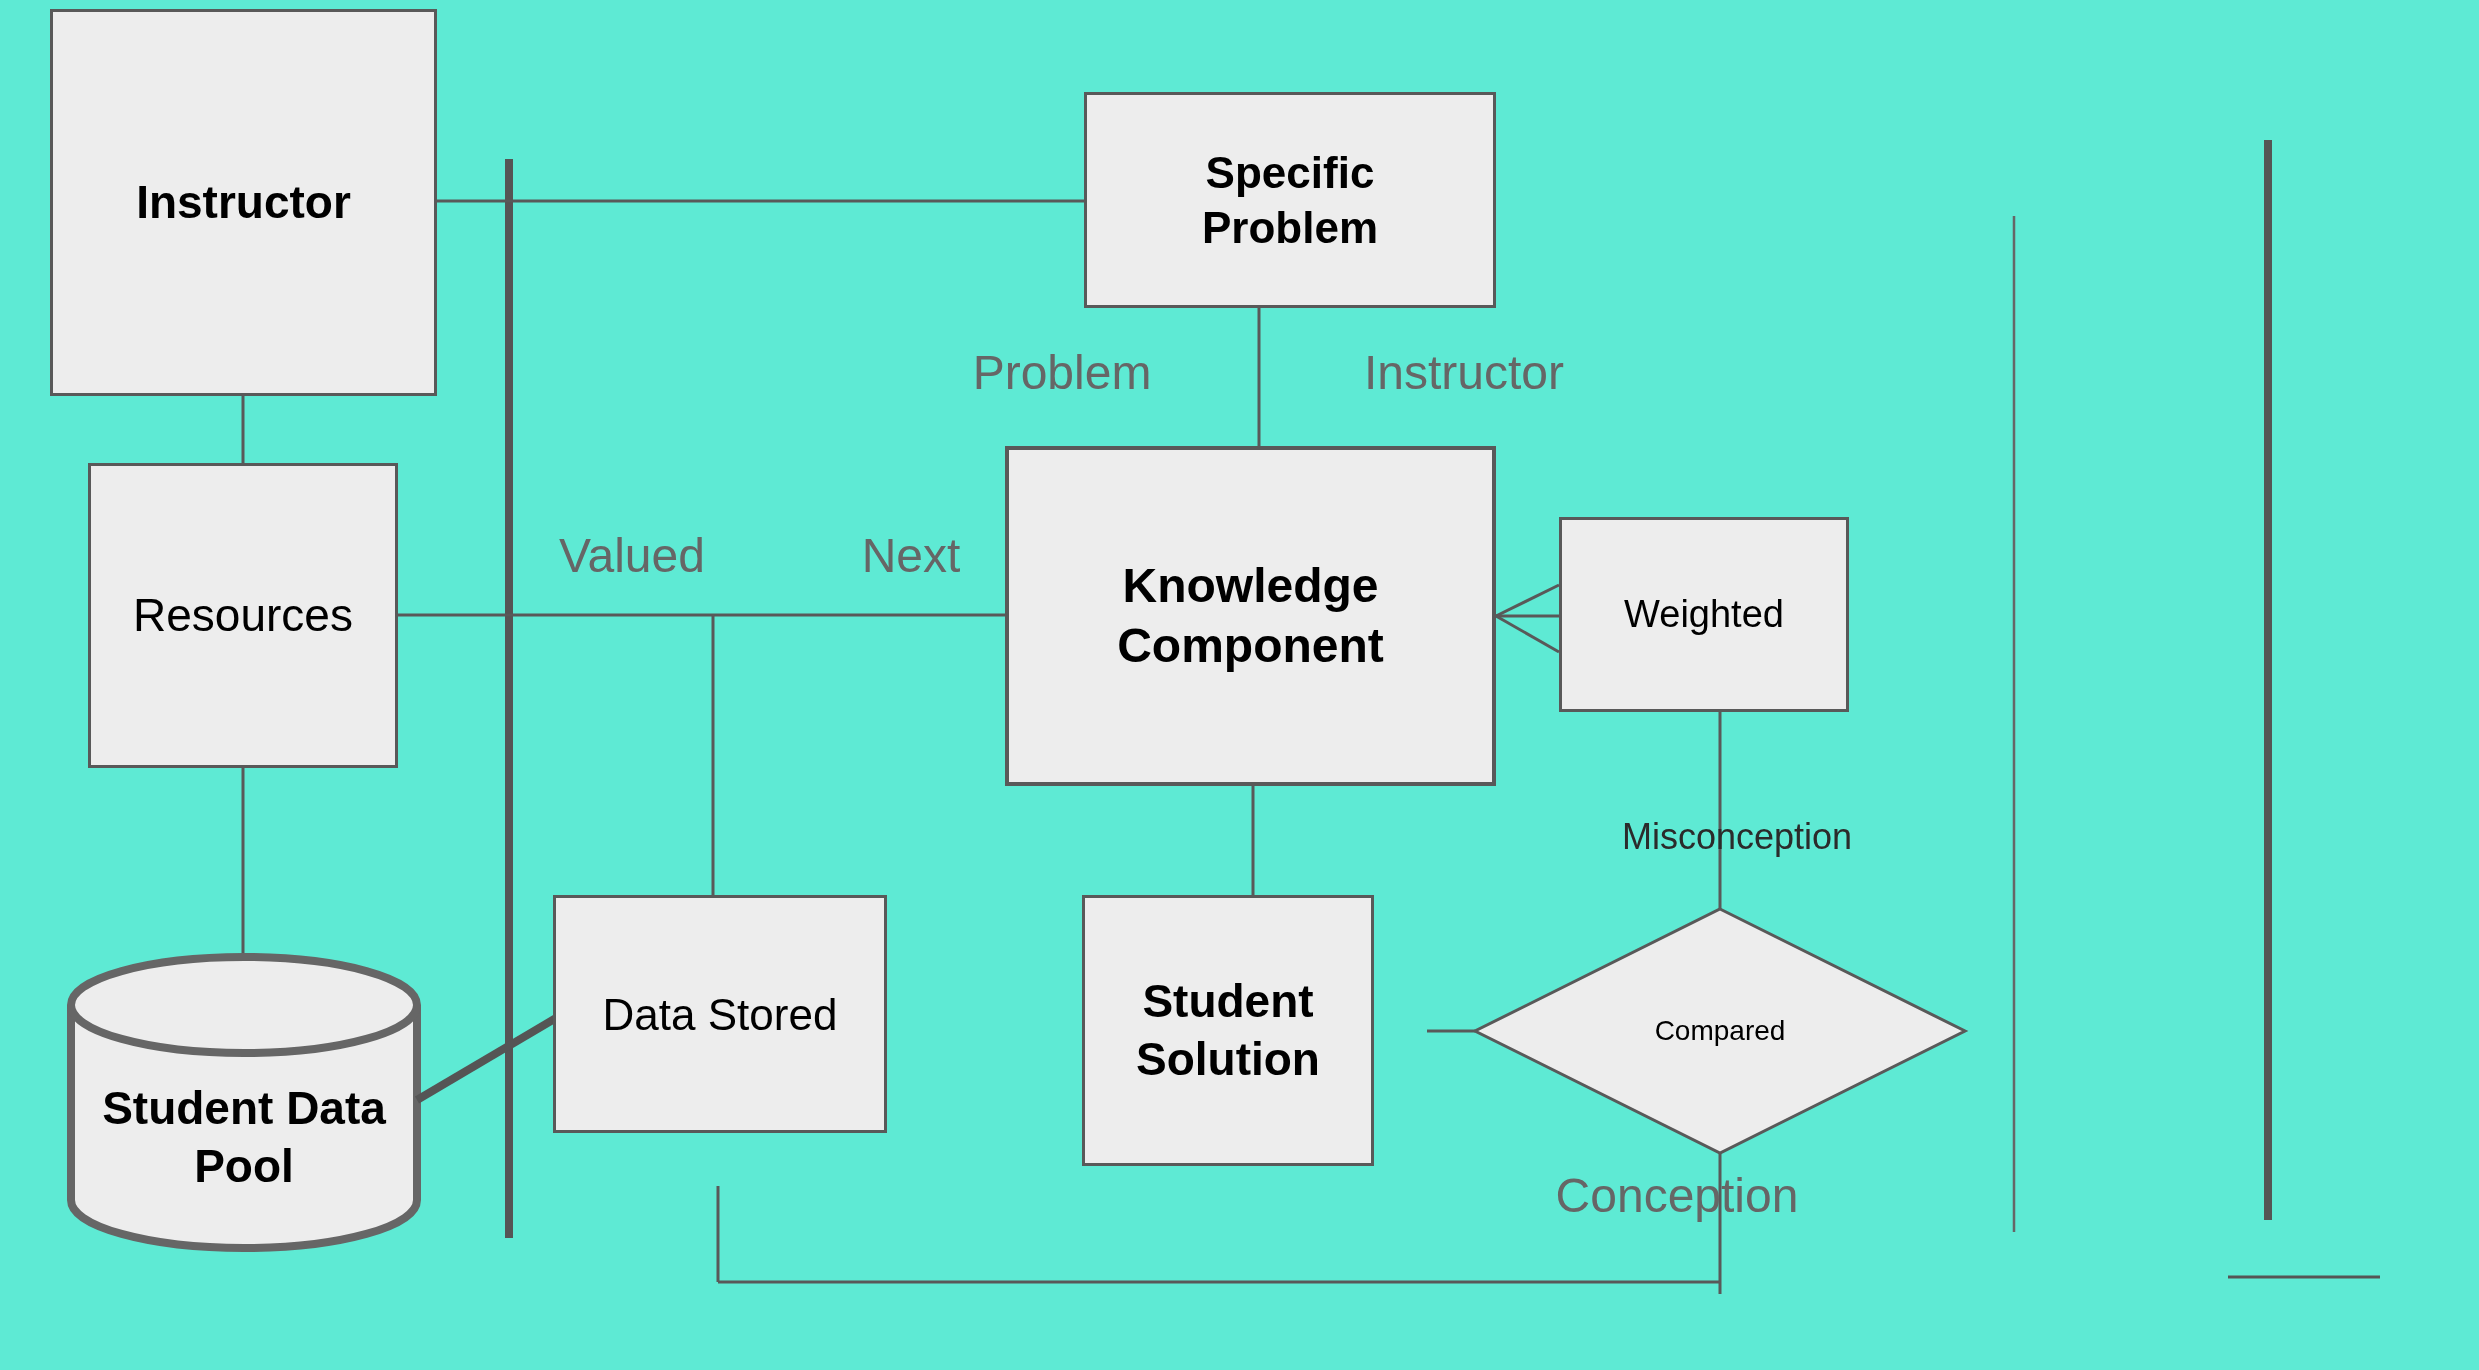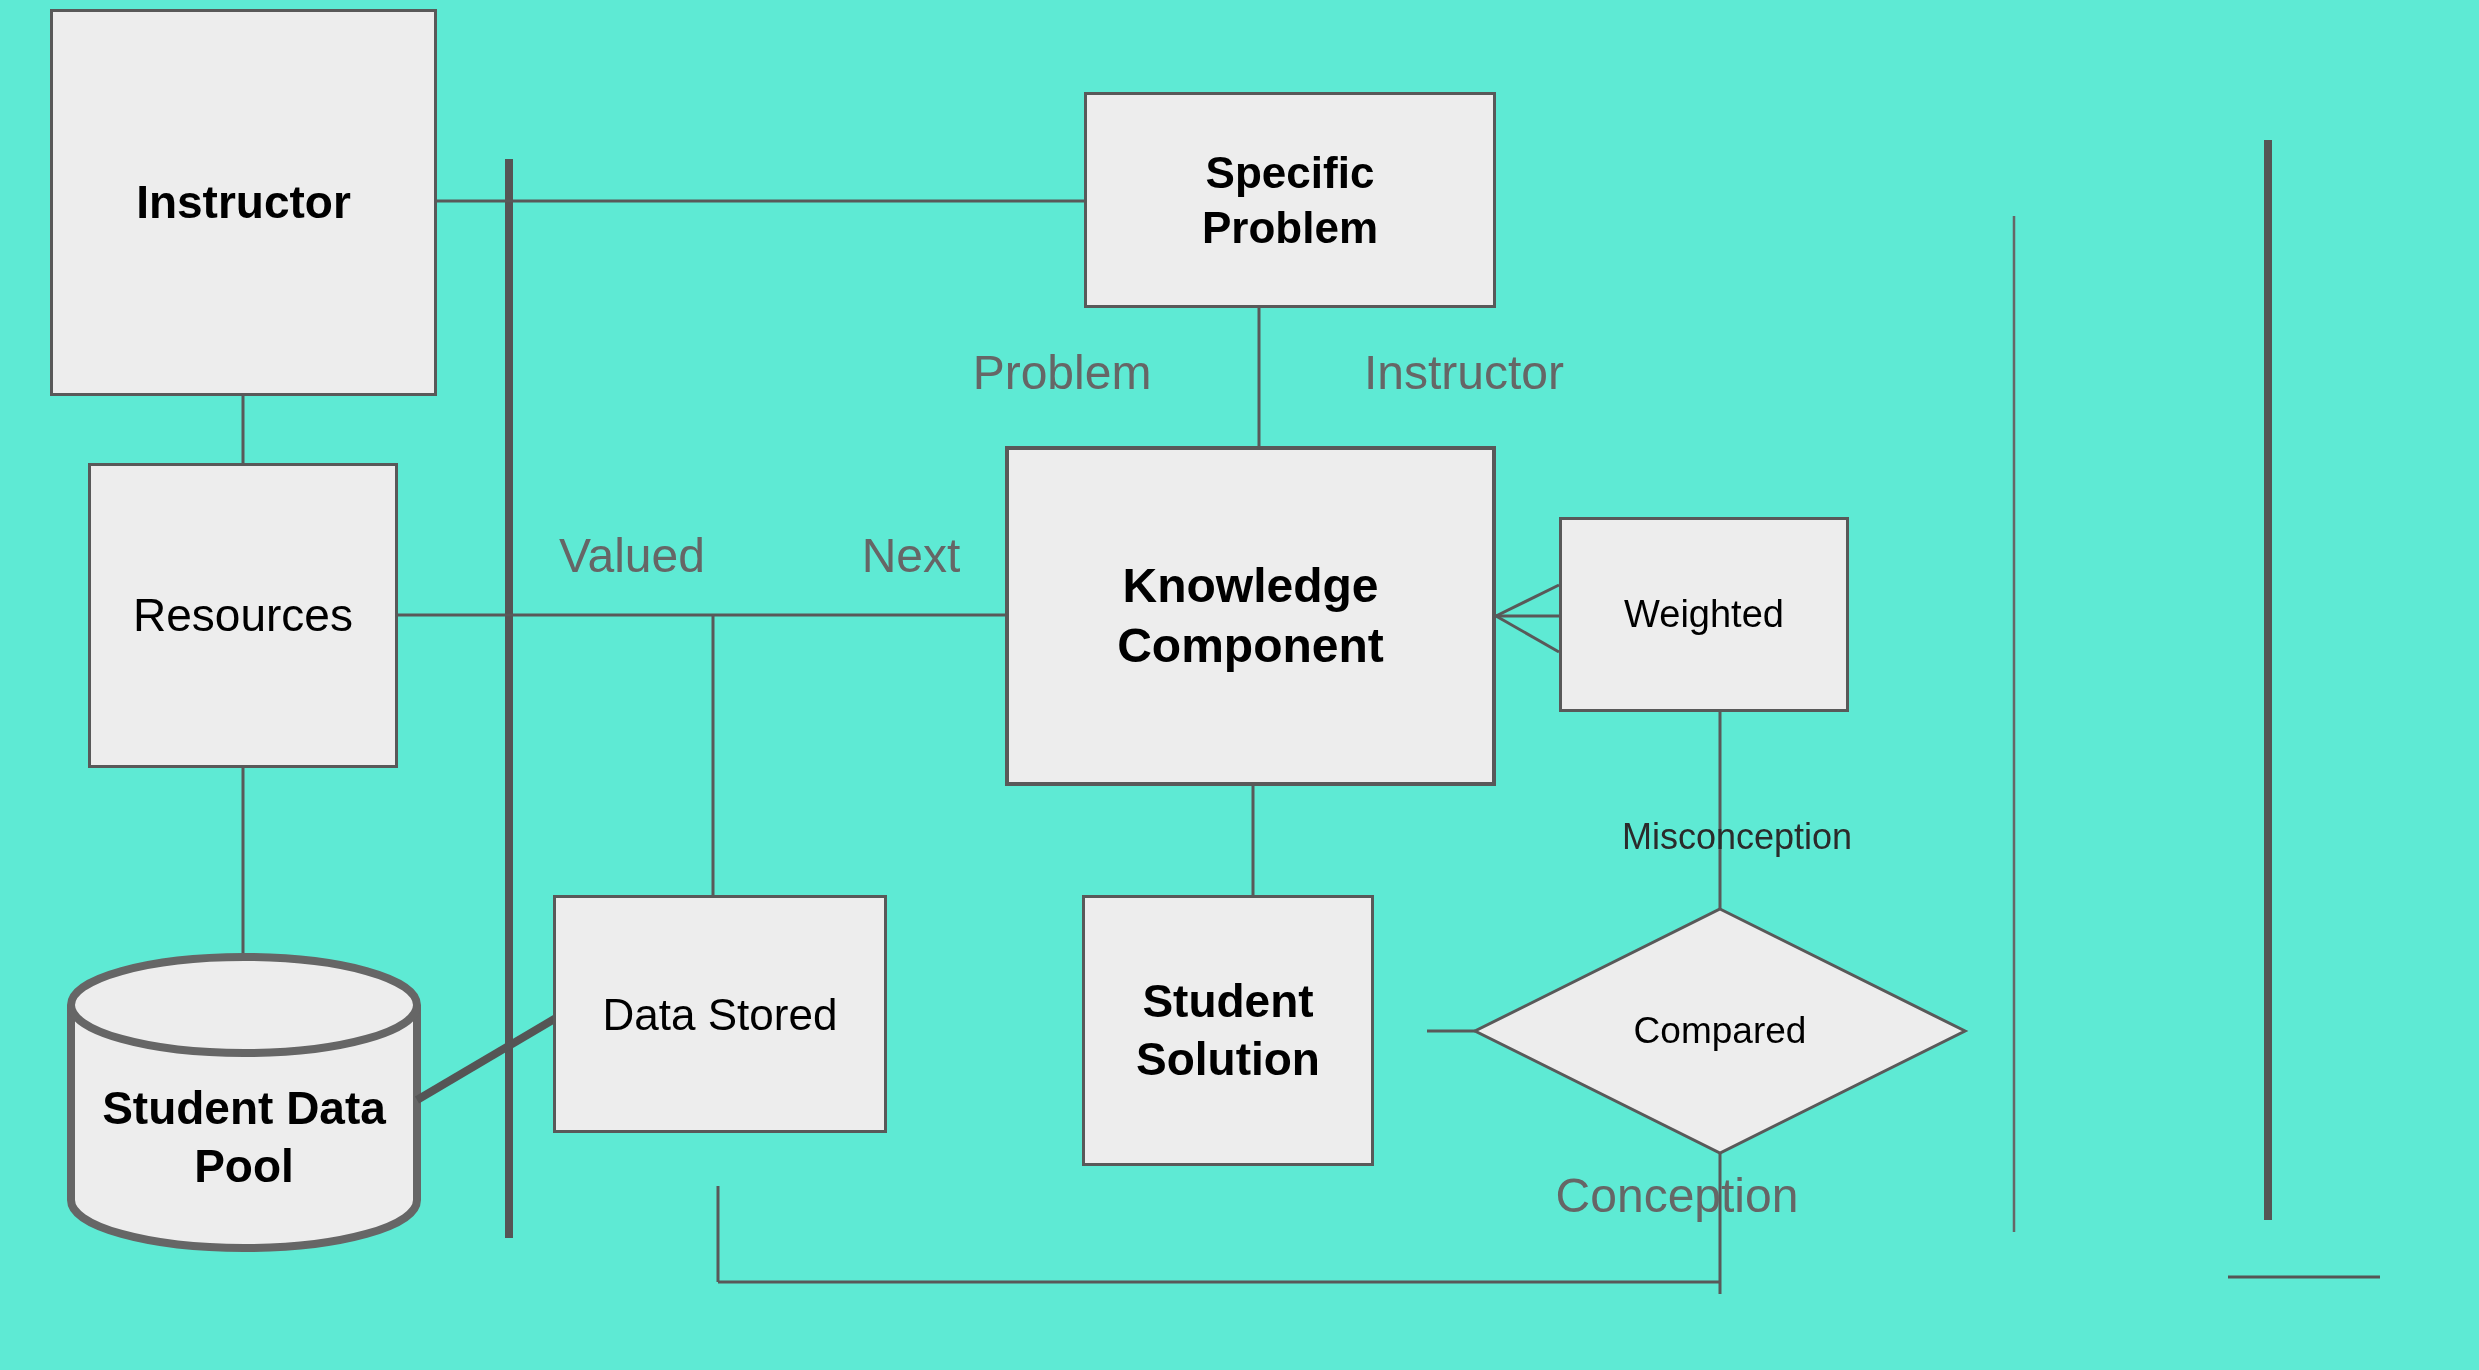--- a/index.html
+++ b/index.html
@@ -37,21 +37,21 @@
     text-align:center;
     line-height:1.2;
   }
   .gray{color:#666666;font-size:48px;}
   .l-openai{left:1062px;top:373px;}
   .l-instructor{left:1464px;top:373px;}
   .l-valued{left:632px;top:556px;}
   .l-next{left:911px;top:556px;}
   .l-misconception{left:1737px;top:837px;font-size:36px;color:#2b2b2b;}
   .l-conception{left:1677px;top:1196px;}
-  .l-compared{left:1720px;top:1031px;font-size:37px;color:#000;}
+  .l-compared{left:1720px;top:1031px;font-size:28px;color:#000;}
   .l-sdp{left:244px;top:1097px;font-size:46px;font-weight:700;color:#000;line-height:1.25;margin-top:40px;}
 </style>
 </head>
 <body>
 
 <div class="canvas">
 
   <svg class="wires" width="2479" height="1370" viewBox="0 0 2479 1370" xmlns="http://www.w3.org/2000/svg">
 
     <line x1="509" y1="159" x2="509" y2="1238" stroke="#555555" stroke-width="8"></line>

